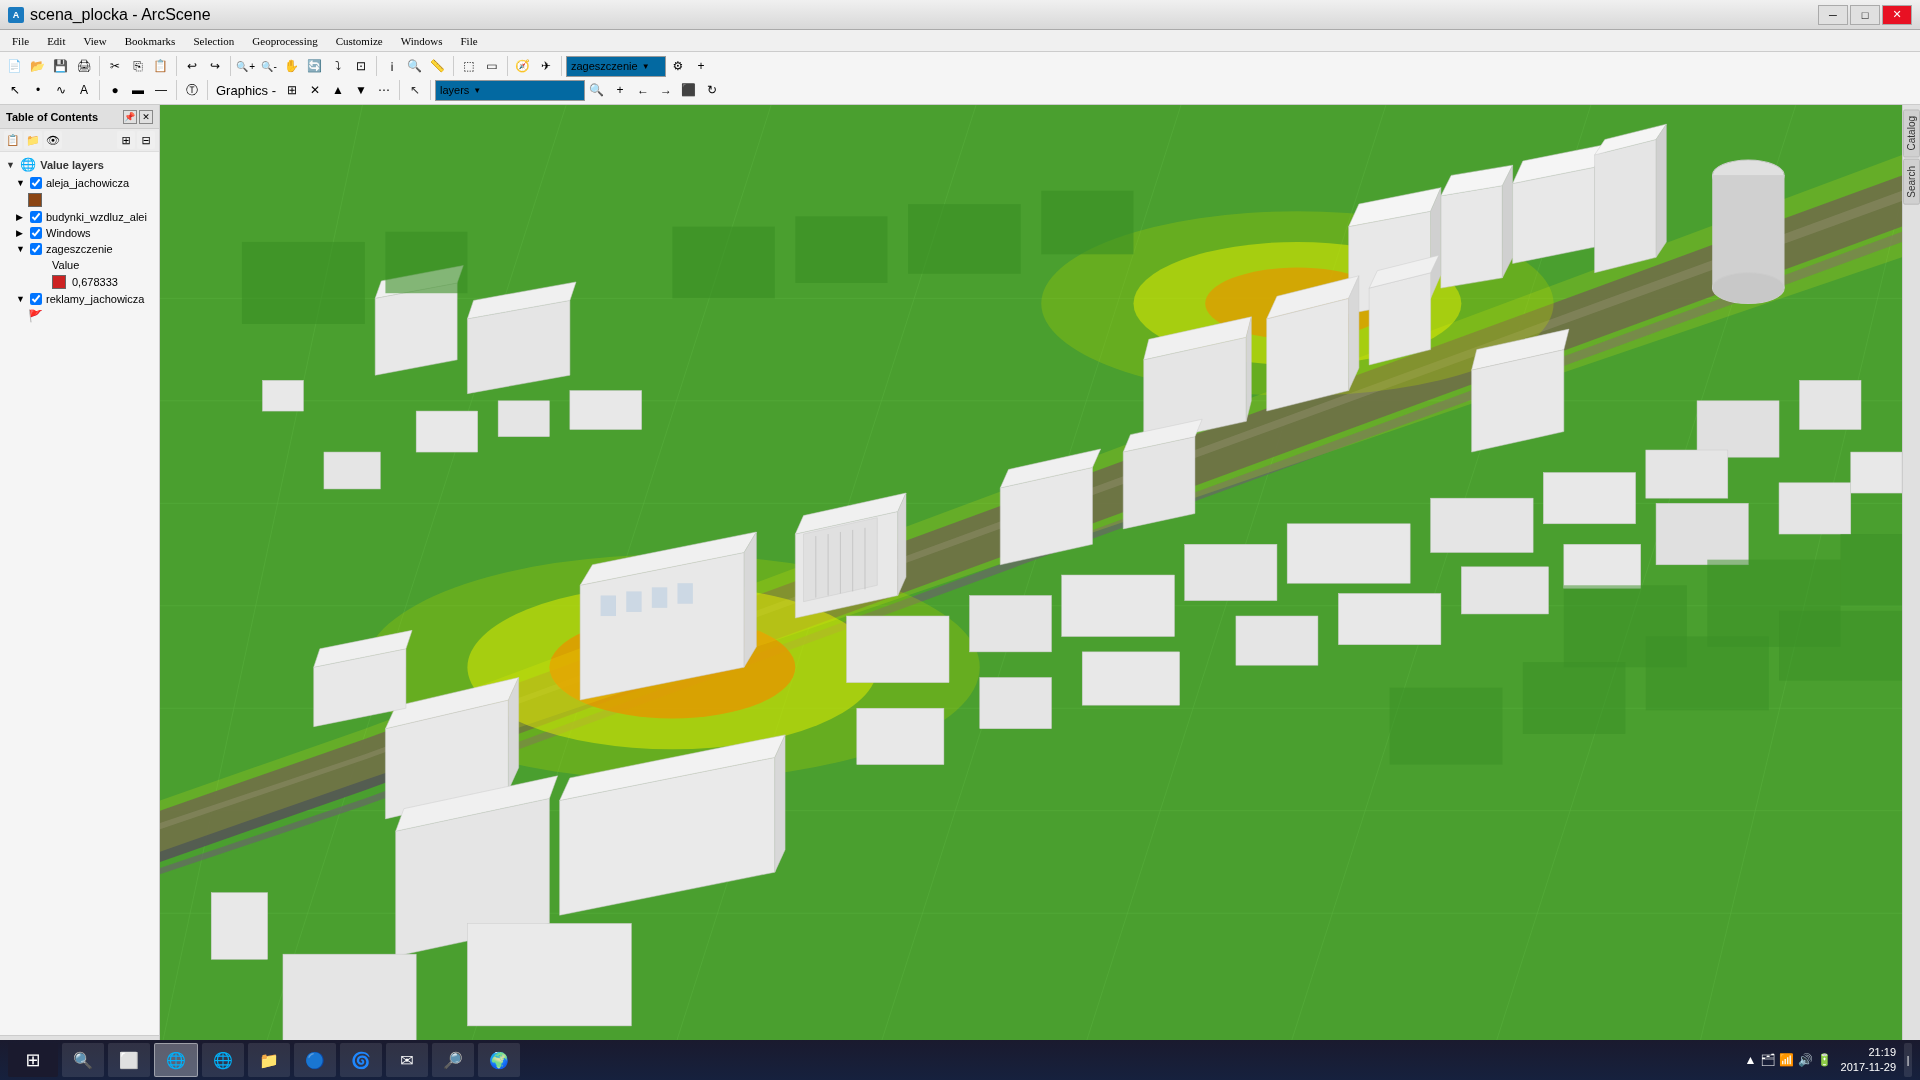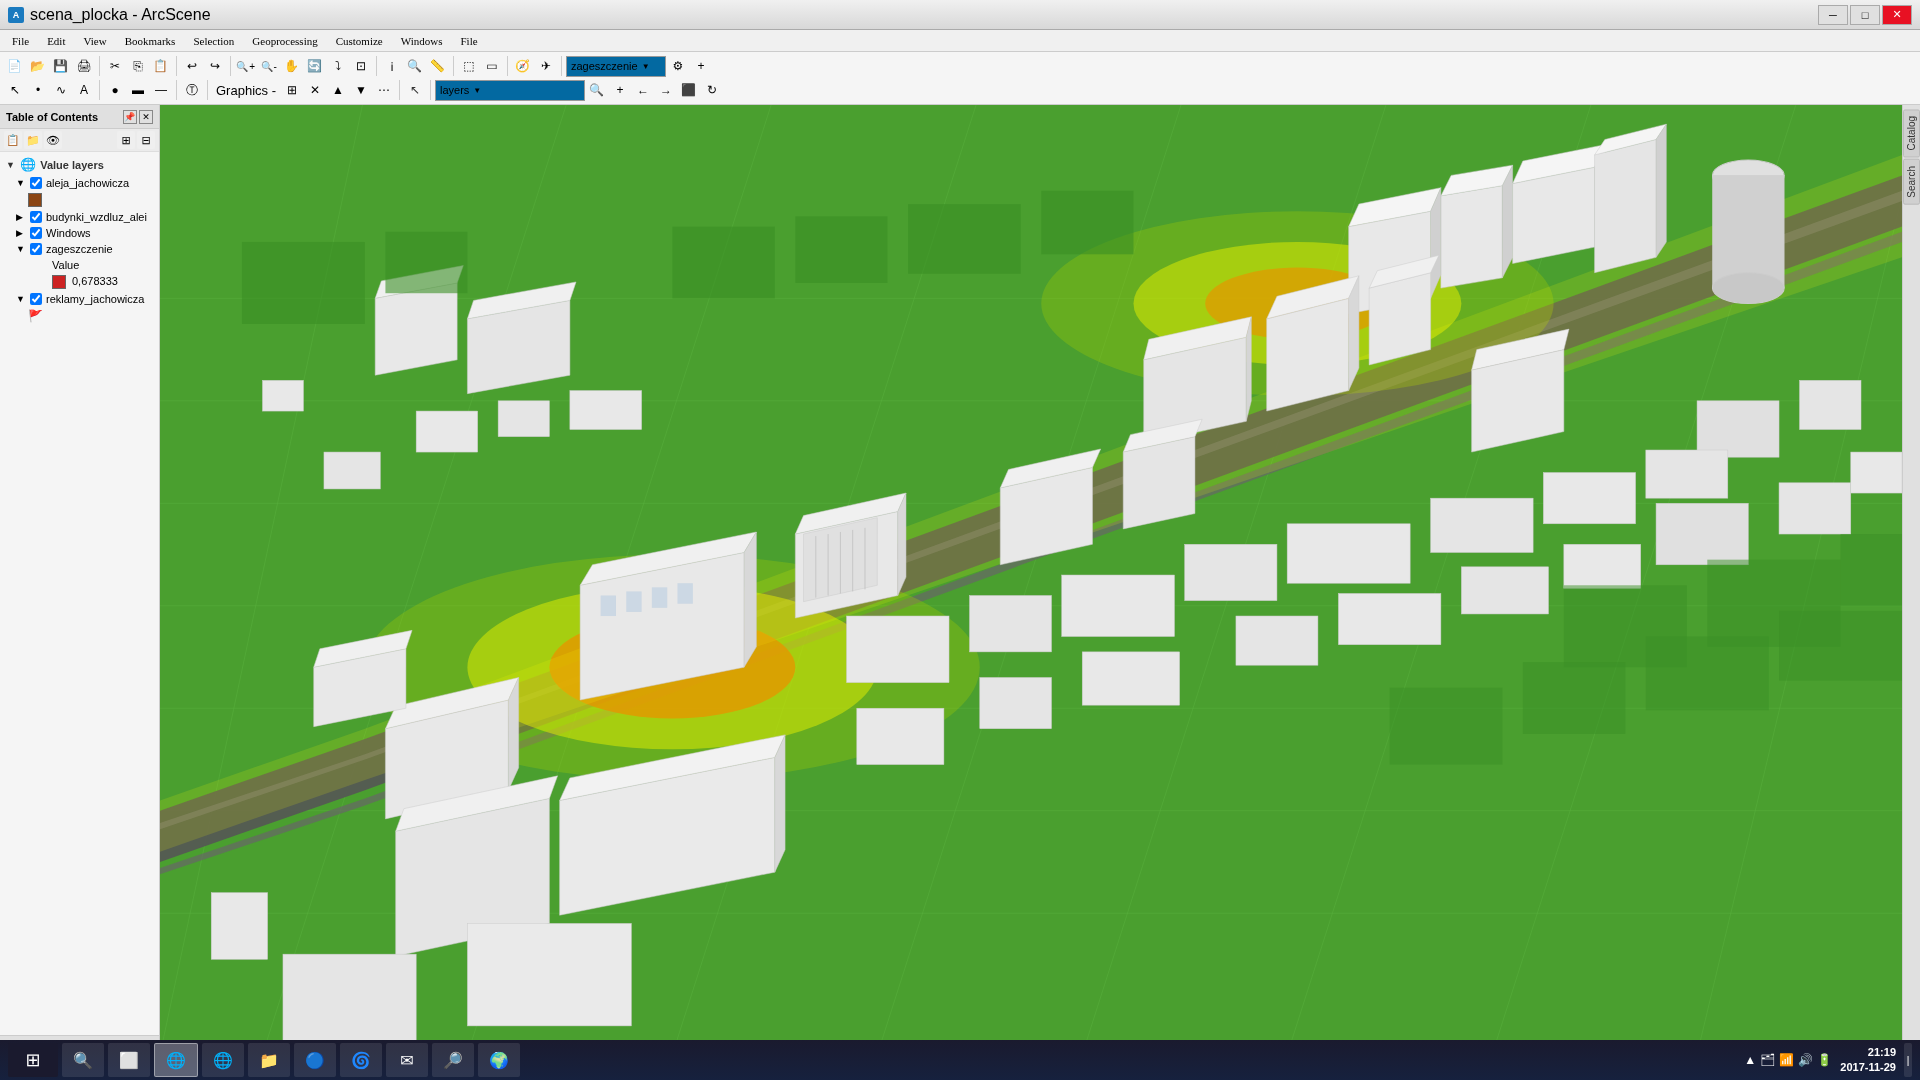--- a/index.html
+++ b/index.html
@@ -138,21 +138,21 @@
     .layer-swatch { width: 14px; height: 14px; border: 1px solid #666; flex-shrink: 0; }
     .layer-swatch-brown { background: #8B4513; }
     .layer-swatch-red { background: #cc2222; }
     .layer-swatch-flag { color: red; font-size: 12px; }
     
     .layer-expand { font-size: 9px; width: 10px; flex-shrink: 0; }
     
     
     .toc-value-item {
       padding: 2px 4px 2px 52px;
-      display: flex; gap: 6px;
+      display: flex; align-items: center; gap: 6px;
       font-size: 11px;
     }
 
     
     #map-area {
       flex: 1;
       position: relative;
       overflow: hidden;
     }
 
@@ -219,21 +219,21 @@
       display: flex; align-items: center; justify-content: center;
       color: white; font-size: 16px;
       padding: 0 4px;
     }
     .taskbar-app.active { background: rgba(255,255,255,0.3); border-color: rgba(255,255,255,0.4); }
     #taskbar-right {
       margin-left: auto;
       display: flex; align-items: center; gap: 8px;
       color: white;
     }
-    .taskbar-clock { text-align: right; font-size: 11px; line-height: 1.4; font-weight: bold; }
+    .taskbar-clock { text-align: right; font-size: 11px; line-height: 1.4; }
     .sys-icons { display: flex; gap: 4px; align-items: center; font-size: 12px; }
 
     
     #scene-canvas {
       width: 100%;
       height: 100%;
       display: block;
     }
 
     

